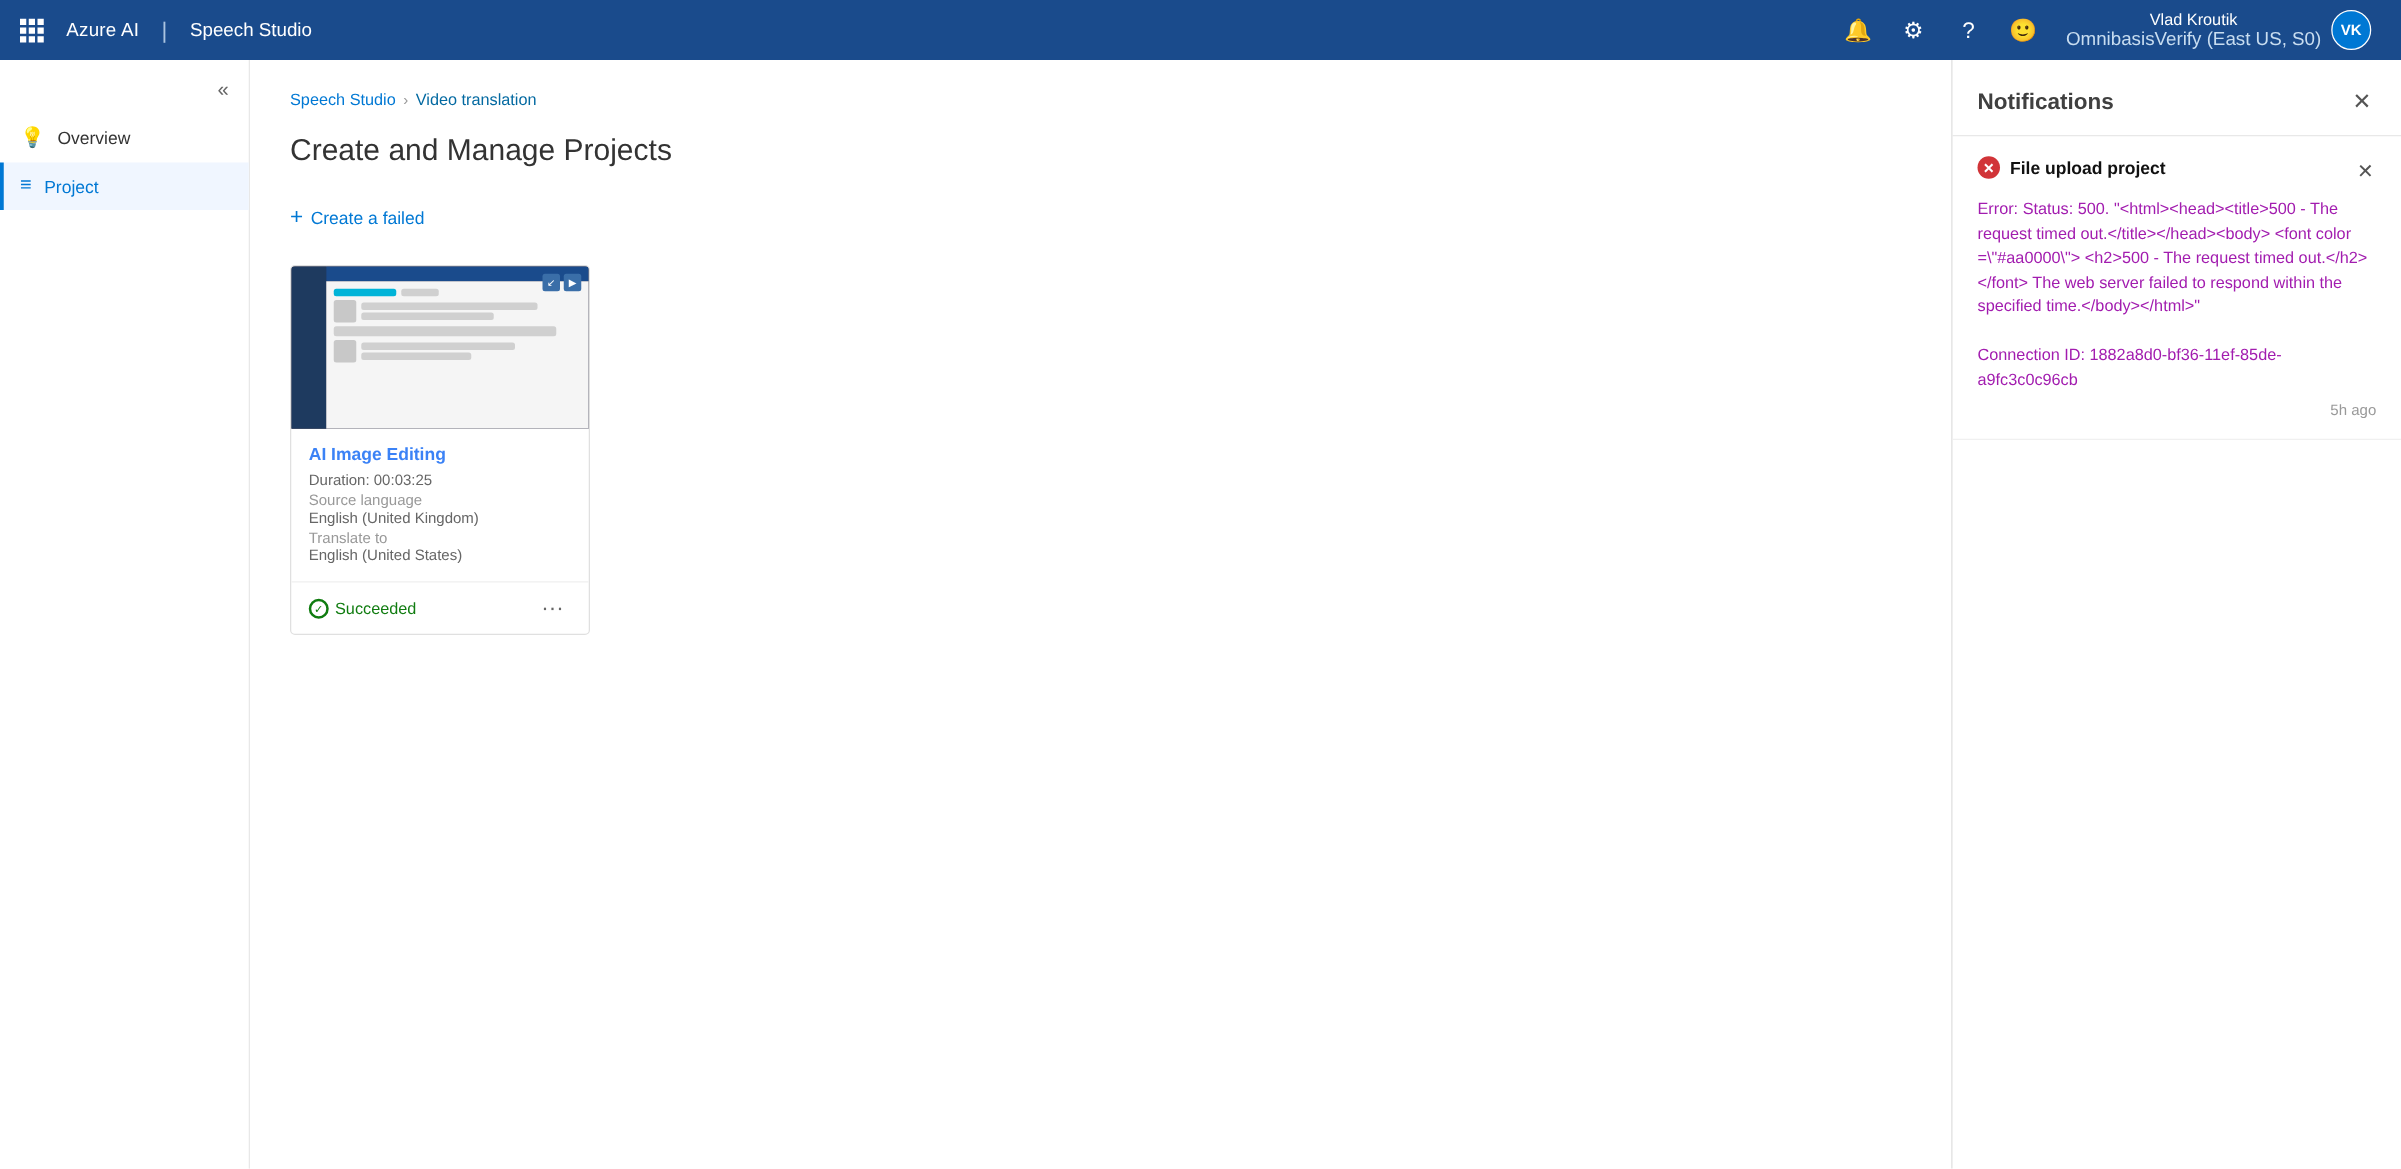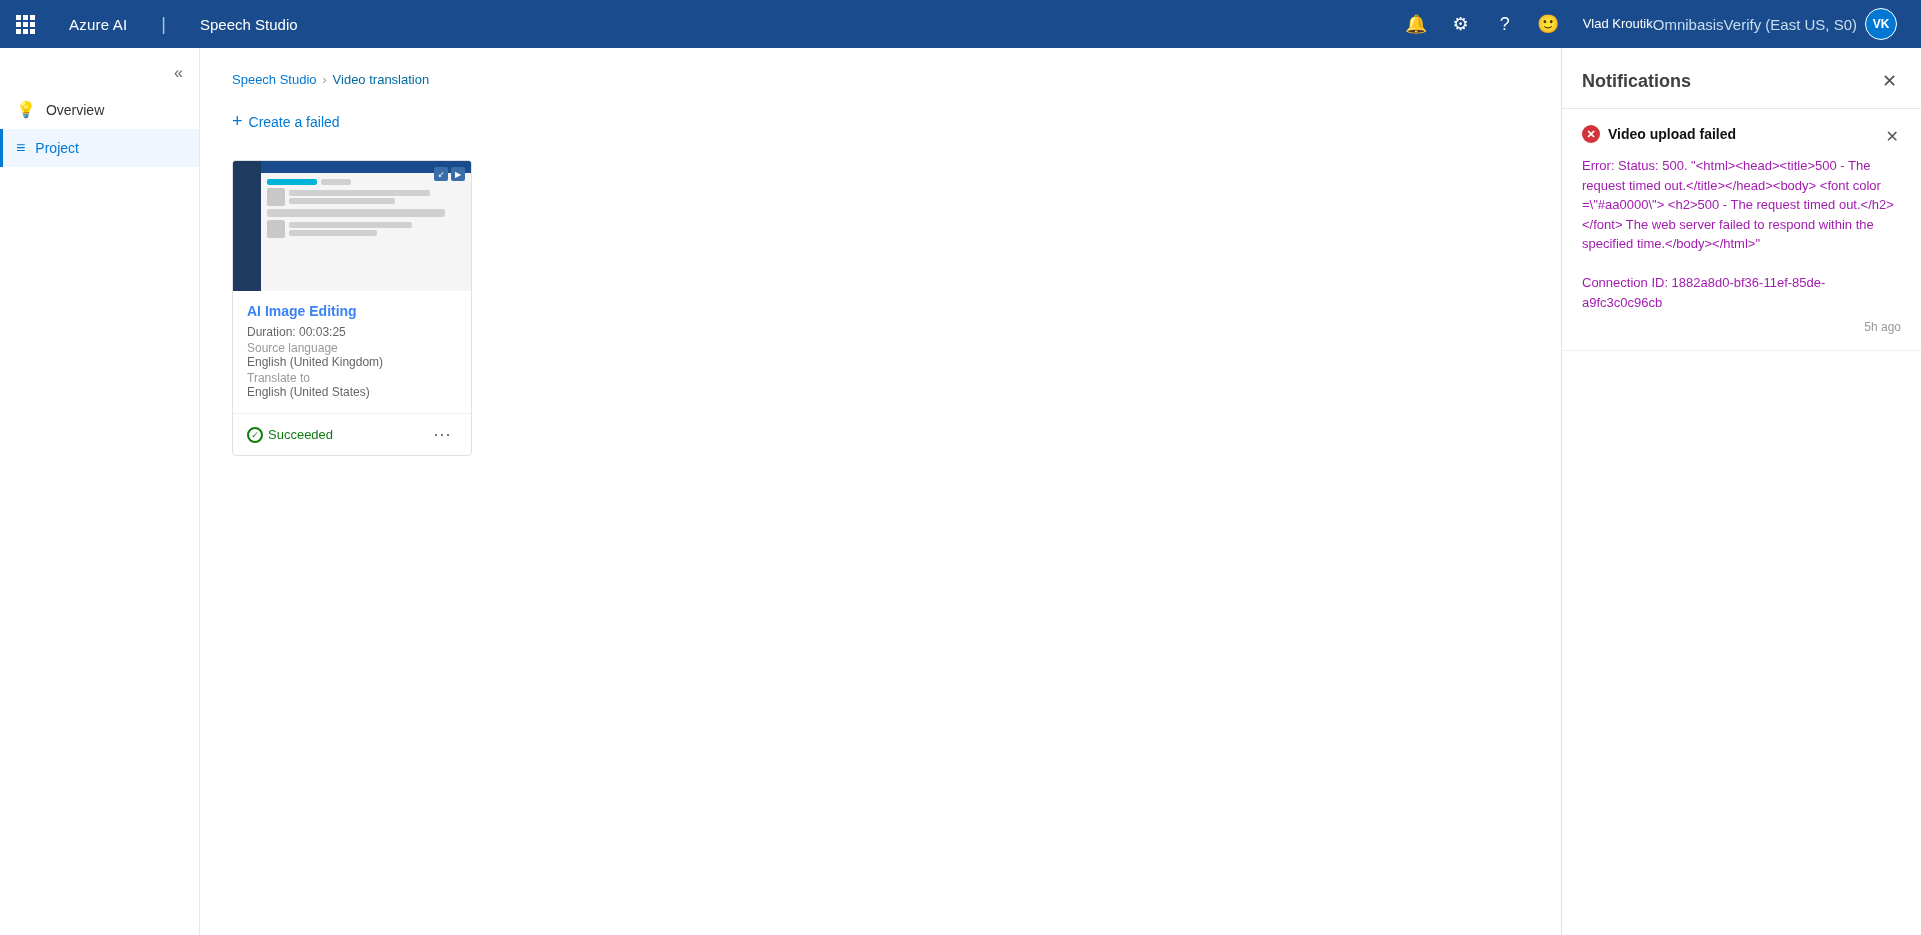--- a/index.html
+++ b/index.html
@@ -13,21 +13,21 @@
       align-items: center;
       padding: 0 16px;
       color: #fff;
       position: fixed;
       top: 0; left: 0; right: 0;
       z-index: 100;
     }
     .top-nav-left {
       display: flex;
       align-items: center;
-      gap: 26px;
+      gap: 10px;
       flex: 1;
     }
     .waffle-icon {
       display: grid;
       grid-template-columns: repeat(3, 5px);
       grid-template-rows: repeat(3, 5px);
       gap: 2px;
       margin-right: 8px;
     }
     .waffle-icon span {
@@ -70,21 +70,22 @@
     .user-info {
       display: flex;
       align-items: center;
       gap: 8px;
       cursor: pointer;
       padding: 4px 8px;
       border-radius: 4px;
     }
     .user-details {
       display: flex;
-      align-items: flex-start;
+      flex-direction: column;
+      align-items: center;
     }
     .user-name { font-size: 13px; color: #fff; font-weight: 500; }
     .user-org { font-size: 15px; color: #c8ddf0; }
     .user-avatar {
       width: 32px;
       height: 32px;
       border-radius: 50%;
       background: #0078d4;
       border: 1.5px solid #fff;
       display: flex;
@@ -463,20 +464,21 @@
   </nav>
 
   <main class="main-content">
 
     <nav class="breadcrumb">
       <a class="breadcrumb-link">Speech Studio</a>
       <span class="breadcrumb-sep">›</span>
       <span class="breadcrumb-current">Video translation</span>
     </nav>
 
+    <h1 class="page-title">Create and Manage Projects</h1>
 
     <div class="create-project-btn">
       <span class="plus-icon">+</span>
       <span>Create a failed</span>
     </div>
 
     <div class="projects-grid">
 
       <div class="project-card">
 
@@ -534,21 +536,21 @@
   <aside class="notifications-panel">
     <div class="notif-header">
       <span class="notif-title">Notifications</span>
       <span class="notif-close">✕</span>
     </div>
     <div class="notif-list">
       <div class="notif-item">
         <div class="notif-item-header">
           <div class="notif-title-row">
             <div class="error-icon">✕</div>
-            <span class="notif-item-title">Video upload failed</span>
+            <span class="notif-item-title">File upload project</span>
           </div>
           <span class="notif-dismiss">✕</span>
         </div>
         <div class="notif-body">
           Error: Status: 500. "&lt;html&gt;&lt;head&gt;&lt;title&gt;500 - The request timed out.&lt;/title&gt;&lt;/head&gt;&lt;body&gt; &lt;font color =\"#aa0000\"&gt; &lt;h2&gt;500 - The request timed out.&lt;/h2&gt;&lt;/font&gt; The web server failed to respond within the specified time.&lt;/body&gt;&lt;/html&gt;"<br><br>
           Connection ID: 1882a8d0-bf36-11ef-85de-a9fc3c0c96cb
         </div>
         <div class="notif-timestamp">5h ago</div>
       </div>
     </div>

